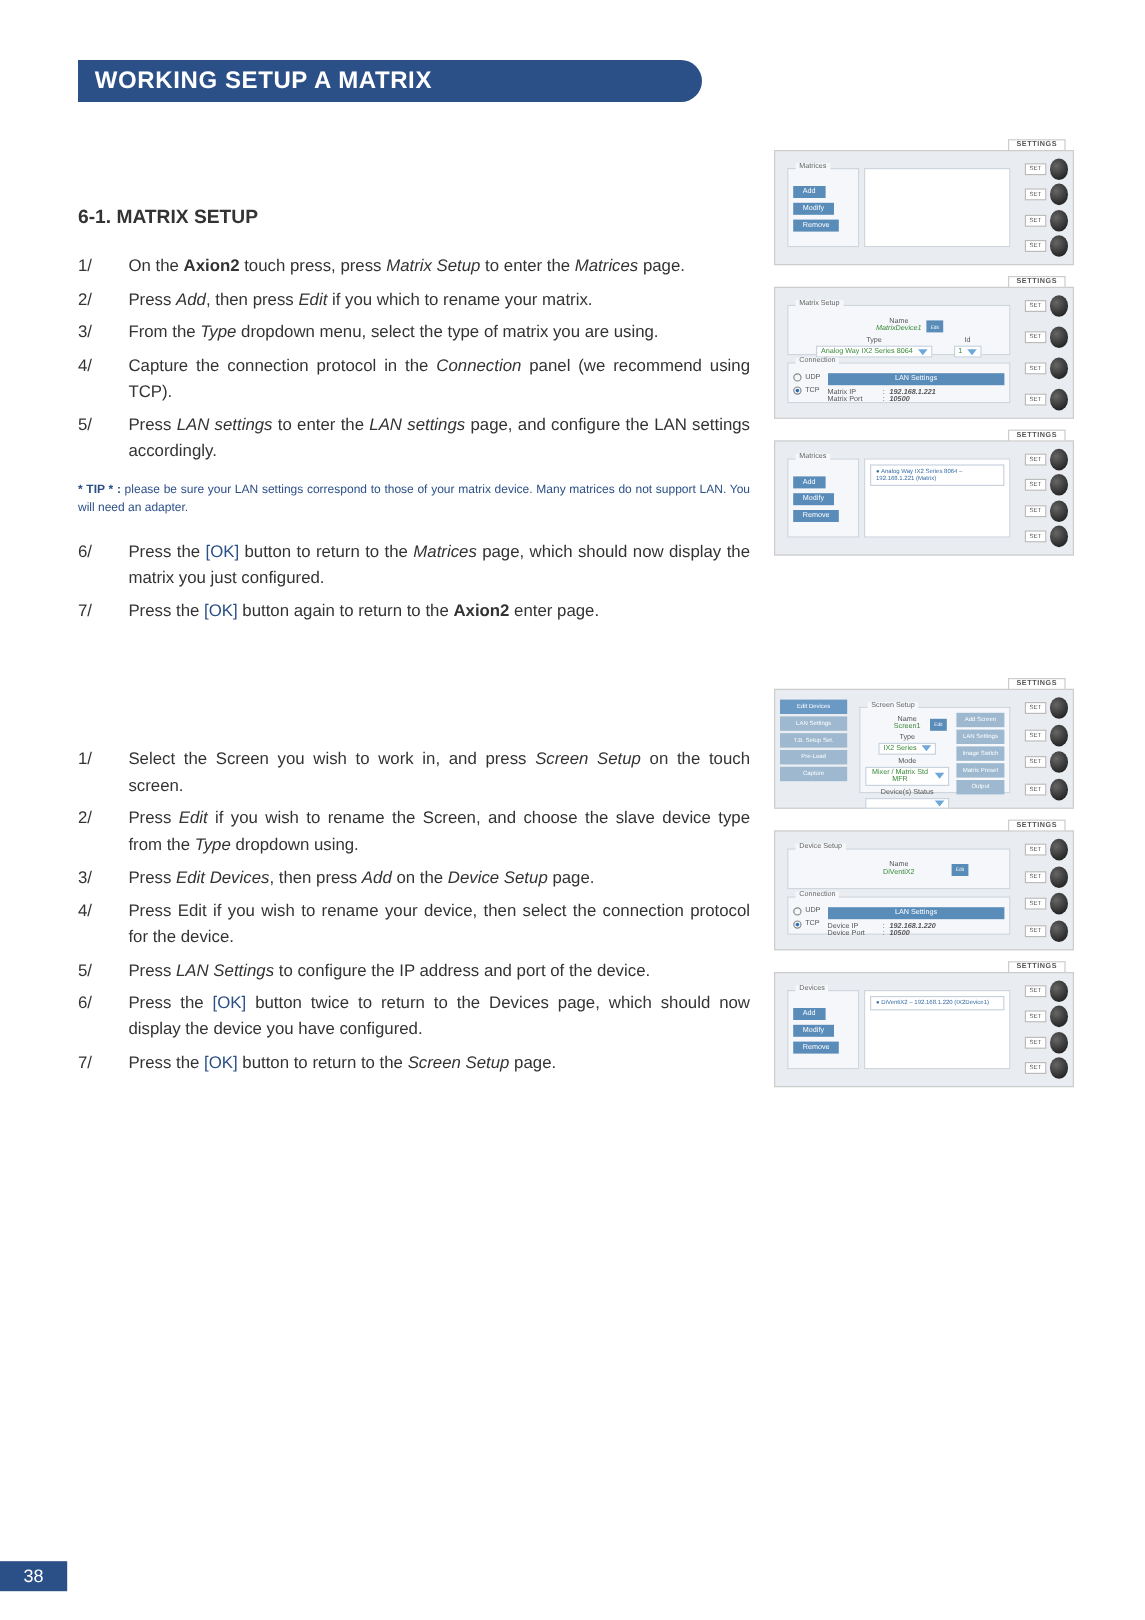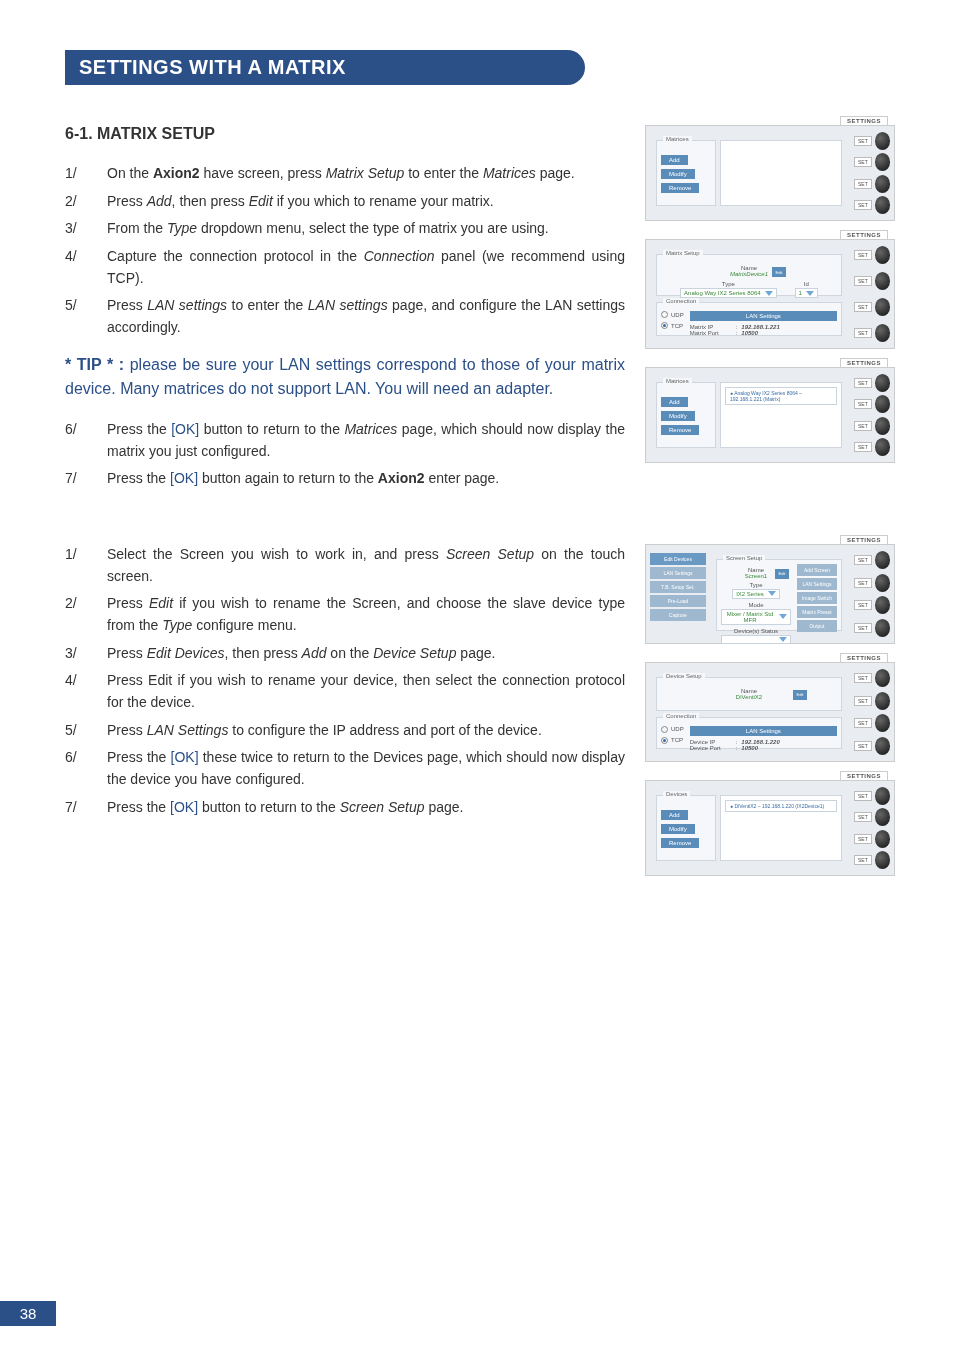--- a/index.html
+++ b/index.html
@@ -10,29 +10,29 @@
     color: #fff;
     font-weight: bold;
     font-size: 20px;
     padding: 6px 14px;
     border-radius: 0 24px 24px 0;
     width: 520px;
     margin-bottom: 40px;
     letter-spacing: 0.5px;
   }
   .content-row { display: flex; gap: 20px; margin-bottom: 40px; }
-  .text-col { flex: 0 0 560px; }
+  .text-col { flex: 0 0 560px; margin-top: 48px; }
   .img-col { flex: 1; display: flex; flex-direction: column; gap: 18px; align-items: flex-start; }
   h2.subheading { font-size: 16px; font-weight: bold; color: #333; margin-bottom: 20px; }
   .intro { font-size: 14px; line-height: 1.5; margin-bottom: 14px; text-align: justify; }
   ol.steps { list-style: none; padding: 0; margin: 0 0 14px 0; }
   ol.steps li { display: flex; font-size: 14px; line-height: 1.55; margin-bottom: 6px; text-align: justify; }
   ol.steps li .num { flex: 0 0 42px; }
   ol.steps li .txt { flex: 1; }
-  .tip { color: #2b4f87; font-size: 16px; line-height: 1.5; margin: 10px 0 18px 0; text-align: justify; }
+  .tip { color: #2b4f87; font-size: 10px; line-height: 1.5; margin: 10px 0 18px 0; text-align: justify; }
   .ok-link { color: #2b4f87; }
   .italic { font-style: italic; }
   .bold { font-weight: bold; }
 
   
   .shot { width: 250px; background: #e9edf1; border: 1px solid #ccc; position: relative; font-size: 6px; color: #555; }
   .shot .tab { position: absolute; top: -10px; right: 6px; background: #fff; border: 1px solid #ccc; padding: 1px 6px; font-size: 6px; font-weight: bold; letter-spacing: 0.5px; }
   .shot .panel { background: #f5f7fa; margin: 6px; padding: 4px; border: 1px solid #d0d6de; position: relative; }
   .shot .panel-label { position: absolute; top: -5px; left: 6px; background: #f5f7fa; padding: 0 3px; font-size: 6px; color: #666; }
   .shot .knobs { position: absolute; right: 4px; top: 6px; bottom: 6px; width: 36px; display: flex; flex-direction: column; justify-content: space-between; }
@@ -57,30 +57,30 @@
     position: absolute; bottom: 24px; left: 0;
     background: #2b4f87; color: #fff; width: 56px; text-align: center;
     font-size: 15px; padding: 4px 0;
   }
 </style>
 </head>
 <body>
 
 <div class="page">
 
-  <div class="section-header-bar">SETTINGS WITH A MATRIX</div>
+  <div class="section-header-bar">WORKING SETUP A MATRIX</div>
 
   <div class="content-row">
     <div class="text-col">
       <h2 class="subheading">6-1. MATRIX SETUP</h2>
 
       <ol class="steps">
         <li>
             <span class="num">1/</span>
-            <span class="txt"><span>On the </span><span class="bold">Axion2</span><span> have screen, press </span><span class="italic">Matrix Setup</span><span> to enter the </span><span class="italic">Matrices</span><span> page.</span></span>
+            <span class="txt"><span>On the </span><span class="bold">Axion2</span><span> touch press, press </span><span class="italic">Matrix Setup</span><span> to enter the </span><span class="italic">Matrices</span><span> page.</span></span>
           </li>
         <li>
             <span class="num">2/</span>
             <span class="txt"><span>Press </span><span class="italic">Add</span><span>, then press </span><span class="italic">Edit</span><span> if you which to rename your matrix.</span></span>
           </li>
         <li>
             <span class="num">3/</span>
             <span class="txt"><span>From the </span><span class="italic">Type</span><span> dropdown menu, select the type of matrix you are using.</span></span>
           </li>
         <li>
@@ -246,37 +246,37 @@
   <div class="content-row">
     <div class="text-col">
 
       <ol class="steps">
         <li>
             <span class="num">1/</span>
             <span class="txt"><span>Select the Screen you wish to work in, and press </span><span class="italic">Screen Setup</span><span> on the touch screen.</span></span>
           </li>
         <li>
             <span class="num">2/</span>
-            <span class="txt"><span>Press </span><span class="italic">Edit</span><span> if you wish to rename the Screen, and choose the slave device type from the </span><span class="italic">Type</span><span> configure menu.</span></span>
+            <span class="txt"><span>Press </span><span class="italic">Edit</span><span> if you wish to rename the Screen, and choose the slave device type from the </span><span class="italic">Type</span><span> dropdown using.</span></span>
           </li>
         <li>
             <span class="num">3/</span>
             <span class="txt"><span>Press </span><span class="italic">Edit Devices</span><span>, then press </span><span class="italic">Add</span><span> on the </span><span class="italic">Device Setup</span><span> page.</span></span>
           </li>
         <li>
             <span class="num">4/</span>
             <span class="txt"><span>Press Edit if you wish to rename your device, then select the connection protocol for the device.</span></span>
           </li>
         <li>
             <span class="num">5/</span>
             <span class="txt"><span>Press </span><span class="italic">LAN Settings</span><span> to configure the IP address and port of the device.</span></span>
           </li>
         <li>
             <span class="num">6/</span>
-            <span class="txt"><span>Press the </span><span class="ok-link">[OK]</span><span> these twice to return to the Devices page, which should now display the device you have configured.</span></span>
+            <span class="txt"><span>Press the </span><span class="ok-link">[OK]</span><span> button twice to return to the Devices page, which should now display the device you have configured.</span></span>
           </li>
         <li>
             <span class="num">7/</span>
             <span class="txt"><span>Press the </span><span class="ok-link">[OK]</span><span> button to return to the </span><span class="italic">Screen Setup</span><span> page.</span></span>
           </li>
       </ol>
     </div>
 
     <div class="img-col">
 

